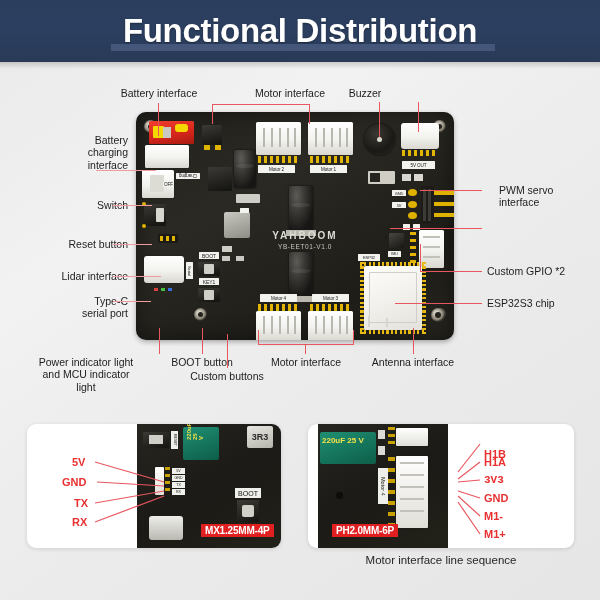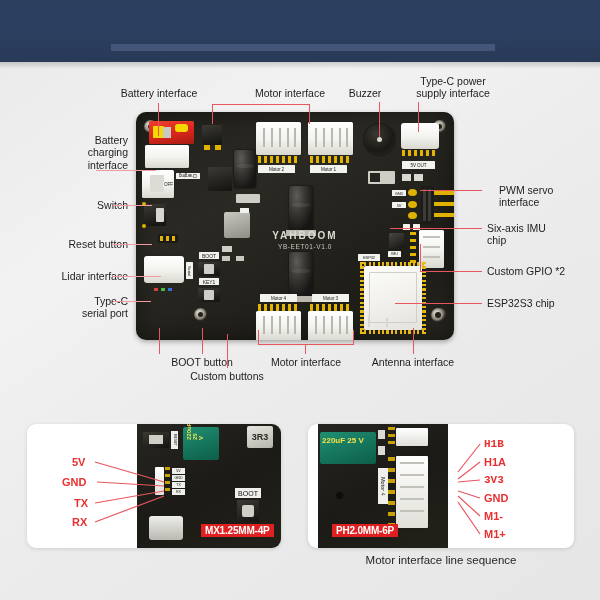--- a/index.html
+++ b/index.html
@@ -155,20 +155,21 @@
   .mini-silk {
     position:absolute; background:#efefec; color:#111; font-size:3.6px;
     display:flex; align-items:center; justify-content:center;
   }
 </style>
 </head>
 <body>
 
 <div id="header">
   <div id="header-underline"></div>
+  <div id="header-title">Functional Distribution</div>
 </div>
 <div id="header-shadow"></div>
 
 <div id="stage">
 
   <div id="pcb">
 
     <div class="pcb-el hole" style="left:8px; top:8px; width:13px; height:13px;"></div>
     <div class="pcb-el hole" style="left:297px; top:8px; width:13px; height:13px;"></div>
     <div class="pcb-el hole" style="left:58px; top:196px; width:13px; height:13px;"></div>
@@ -326,22 +327,20 @@
   <div class="ldr v" style="left:158px; top:41px; height:33px;"></div>
 
   <div class="lbl c" style="left:235px; top:25px; width:110px;">Motor interface</div>
   <div class="ldr h" style="left:212px; top:42px; width:98px;"></div>
   <div class="ldr v" style="left:212px; top:42px; height:20px;"></div>
   <div class="ldr v" style="left:309px; top:42px; height:20px;"></div>
 
   <div class="lbl c" style="left:335px; top:25px; width:60px;">Buzzer</div>
   <div class="ldr v" style="left:379px; top:40px; height:35px;"></div>
 
-  <div class="lbl c" style="left:398px; top:13px; width:110px;">Type-C power
-supply interface</div>
   <div class="ldr v" style="left:418px; top:40px; height:30px;"></div>
 
   <div class="lbl r" style="left:40px; top:72px; width:88px;">Battery
 charging
 interface</div>
   <div class="ldr h pale" style="left:96px; top:108px; width:60px;"></div>
 
   <div class="lbl r" style="left:45px; top:137px; width:83px;">Switch</div>
   <div class="ldr h pale" style="left:113px; top:143px; width:39px;"></div>
 
@@ -352,31 +351,32 @@
   <div class="ldr h pale" style="left:113px; top:214px; width:48px;"></div>
 
   <div class="lbl r" style="left:35px; top:233px; width:93px;">Type-C
 serial port</div>
   <div class="ldr h pale" style="left:113px; top:239px; width:38px;"></div>
 
   <div class="lbl l" style="left:487px; top:122px; width:108px;margin-left:12px;">PWM servo
 interface</div>
   <div class="ldr h" style="left:420px; top:128px; width:62px;"></div>
 
-  <div class="lbl l" style="left:487px; top:160px; width:108px;">Six-axis IMU
-chip</div>
   <div class="ldr h" style="left:390px; top:166px; width:92px;"></div>
 
   <div class="lbl l" style="left:487px; top:203px; width:108px;">Custom GPIO *2</div>
   <div class="ldr h" style="left:420px; top:209px; width:62px;"></div>
   <div class="ldr v" style="left:420px; top:182px; height:28px;"></div>
 
   <div class="lbl l" style="left:487px; top:235px; width:108px;">ESP32S3 chip</div>
   <div class="ldr h" style="left:395px; top:241px; width:87px;"></div>
 
+  <div class="lbl c" style="left:18px; top:294px; width:136px;">Power indicator light
+and MCU indicator
+light</div>
   <div class="ldr v" style="left:159px; top:266px; height:26px;"></div>
 
   <div class="lbl c" style="left:157px; top:294px; width:90px;">BOOT button</div>
   <div class="ldr v" style="left:202px; top:266px; height:26px;"></div>
 
   <div class="lbl c" style="left:176px; top:308px; width:102px;">Custom buttons</div>
   <div class="ldr v" style="left:227px; top:272px; height:34px;"></div>
 
   <div class="lbl c" style="left:251px; top:294px; width:110px;">Motor interface</div>
   <div class="ldr h" style="left:258px; top:282px; width:96px;"></div>
@@ -445,21 +445,21 @@
         <div style="position:absolute;left:4px;top:18px;width:24px;height:2px;background:#c3c2ba;"></div>
         <div style="position:absolute;left:4px;top:30px;width:24px;height:2px;background:#c3c2ba;"></div>
         <div style="position:absolute;left:4px;top:42px;width:24px;height:2px;background:#c3c2ba;"></div>
         <div style="position:absolute;left:4px;top:54px;width:24px;height:2px;background:#c3c2ba;"></div>
       </div>
       <div style="position:absolute;left:70px;top:33px;width:7px;height:70px;background:repeating-linear-gradient(180deg,#c9a100 0 4px,transparent 4px 11px);"></div>
       <div style="position:absolute;left:18px;top:68px;width:7px;height:7px;border-radius:50%;background:#0d0d0b;"></div>
       <div class="badge" style="left:14px;top:100px;">PH2.0MM-6P</div>
     </div>
 
-    <div class="pinlbl" style="left:176px; top:14px;font-family:Liberation Mono, monospace;">H1B</div>
+    <div class="pinlbl" style="left:176px; top:24px;">H1B</div>
     <div class="pinlbl" style="left:176px; top:32px;">H1A</div>
     <div class="pinlbl" style="left:176px; top:50px;font-family:Liberation Mono, monospace;">3V3</div>
     <div class="pinlbl" style="left:176px; top:68px;">GND</div>
     <div class="pinlbl" style="left:176px; top:86px;">M1-</div>
     <div class="pinlbl" style="left:176px; top:104px;">M1+</div>
     <svg style="position:absolute;left:0;top:0;width:266px;height:124px;">
       <line x1="150" y1="48" x2="172" y2="20" stroke="#e8575f" stroke-width="1.2"></line>
       <line x1="150" y1="55" x2="172" y2="38" stroke="#e8575f" stroke-width="1.2"></line>
       <line x1="150" y1="58" x2="172" y2="56" stroke="#e8575f" stroke-width="1.2"></line>
       <line x1="150" y1="67" x2="172" y2="74" stroke="#e8575f" stroke-width="1.2"></line>

